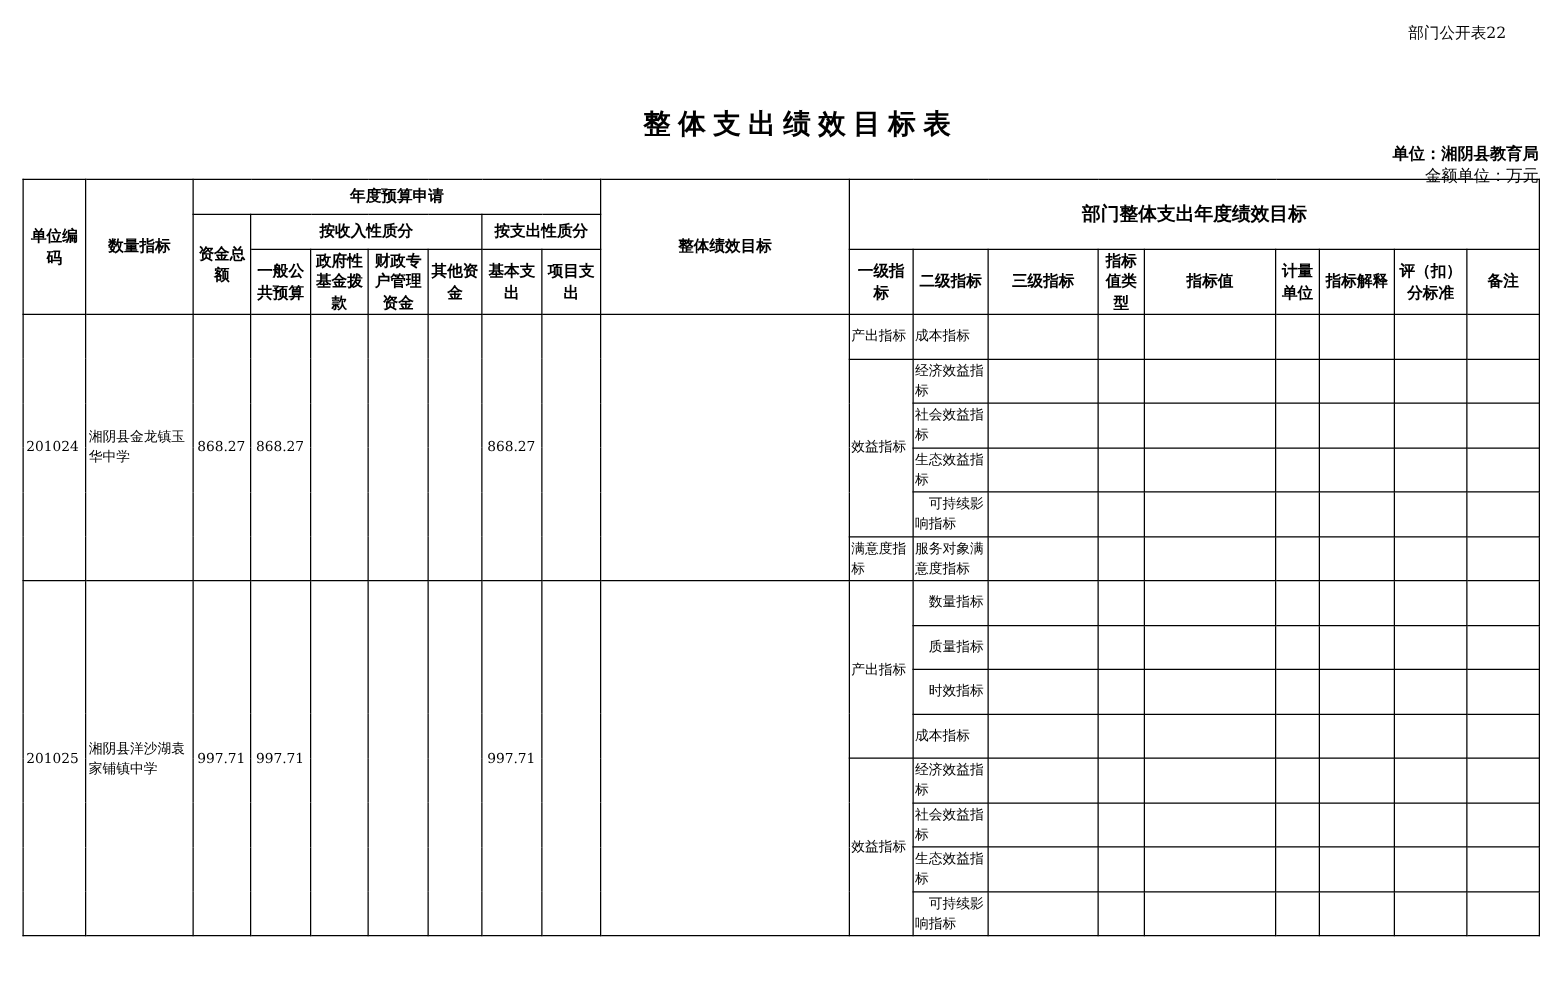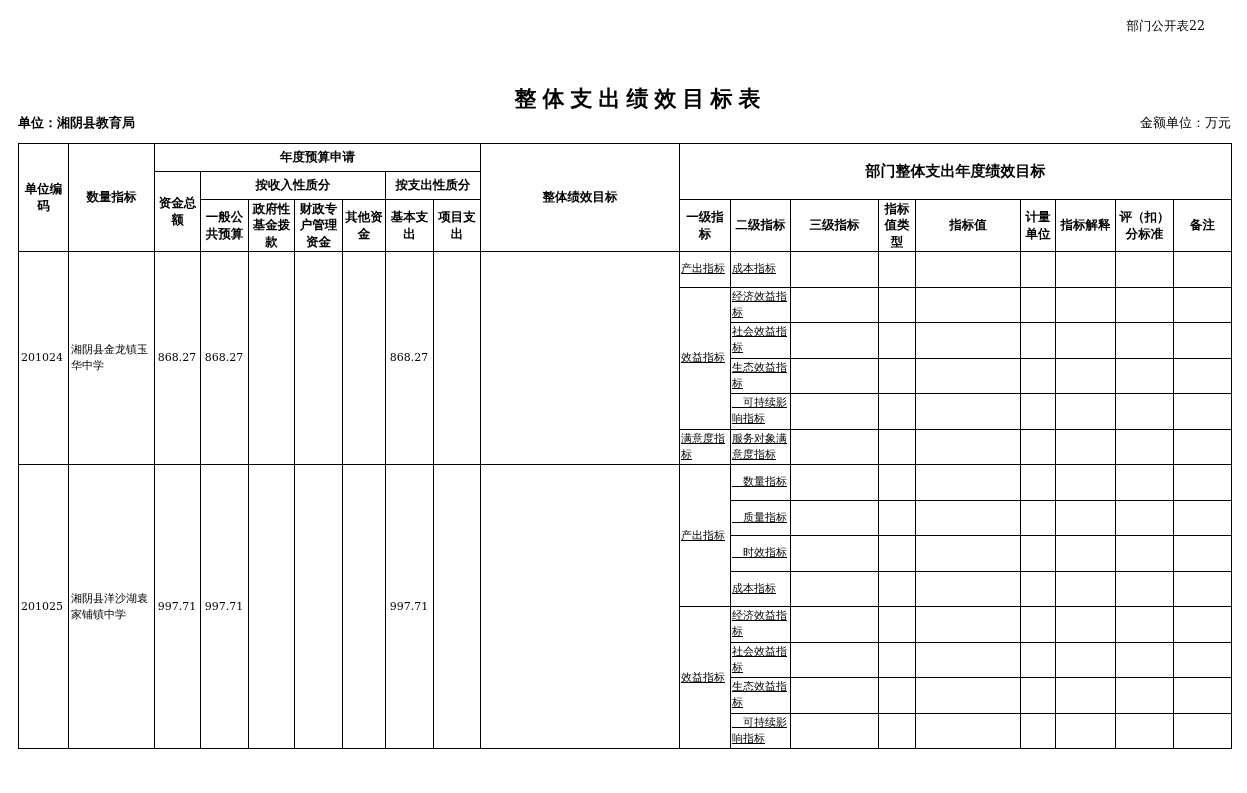--- a/index.html
+++ b/index.html
@@ -5,31 +5,31 @@
   html,body{margin:0;padding:0;}
   body{
     width:1247px;height:793px;position:relative;overflow:hidden;
     background:#ffffff;color:#000000;
     font-family:"DejaVu Serif","Liberation Serif",serif;
   }
   .corner{position:absolute;top:18px;right:42px;font-size:12.5px;}
   .title{position:absolute;top:68px;left:18px;width:1213px;text-align:center;
     font-size:22px;font-weight:bold;letter-spacing:6px;margin:16px;}
   .meta{position:absolute;top:114px;left:18px;width:1213px;display:flex;
-    justify-content:space-between;align-items:flex-end;font-size:13px;}
+    justify-content:space-between;align-items:flex-end;font-size:13px;flex-direction:column;}
   .meta .unit-label{font-weight:bold;}
   table.main{position:absolute;top:143px;left:18px;width:1213px;
     border-collapse:collapse;table-layout:fixed;}
   .main th,.main td{border:1px solid #000;vertical-align:middle;overflow:hidden;
     overflow-wrap:break-word;}
   .main th{font-size:12.5px;font-weight:bold;text-align:center;line-height:1.3;padding:0 1px;}
   .main th.big{font-size:15px;}
   .main td{font-size:11px;line-height:1.45;padding:1px 2px;text-align:left;}
   .main td.num{text-align:center;padding-right:3px;}
-  .main td.l1,.main td.l2{padding:1px 1px;text-decoration:underline;}
+  .main td.l1,.main td.l2{padding:1px 1px;}
   tr.hdr1{height:28px;} tr.hdr2{height:28px;} tr.hdr3{height:52px;}
   tbody tr{height:35.5px;}
 </style>
 </head>
 <body>
 
 <div class="corner">部门公开表22</div>
 <h1 class="title">整体支出绩效目标表</h1>
 <div class="meta">
   <span class="unit-label">单位：湘阴县教育局</span>

